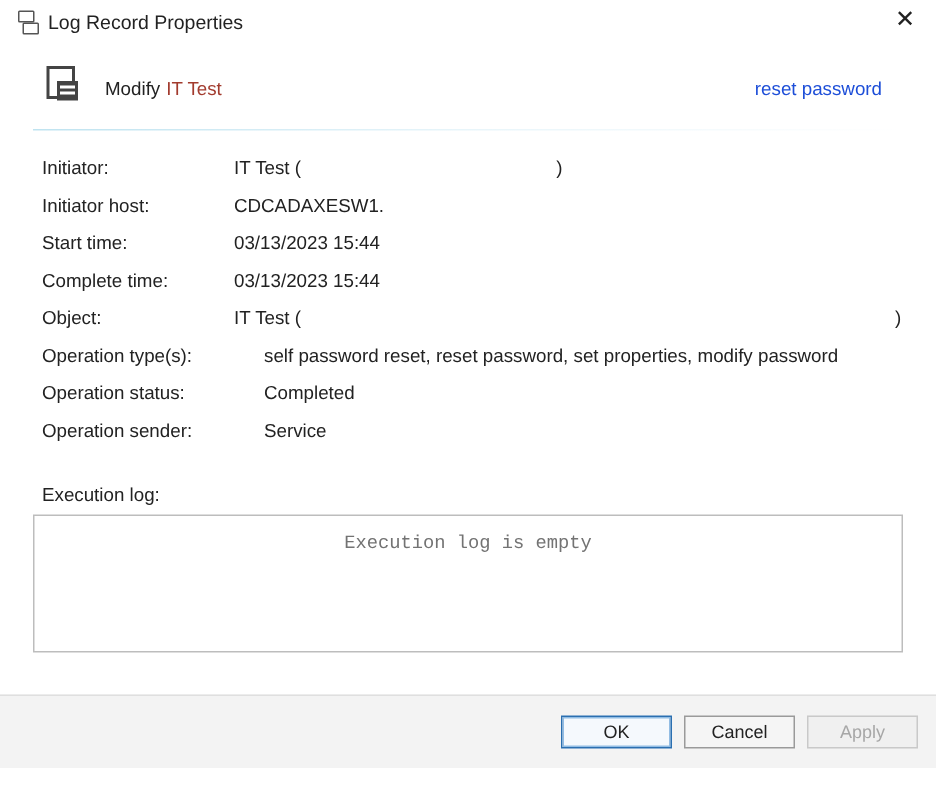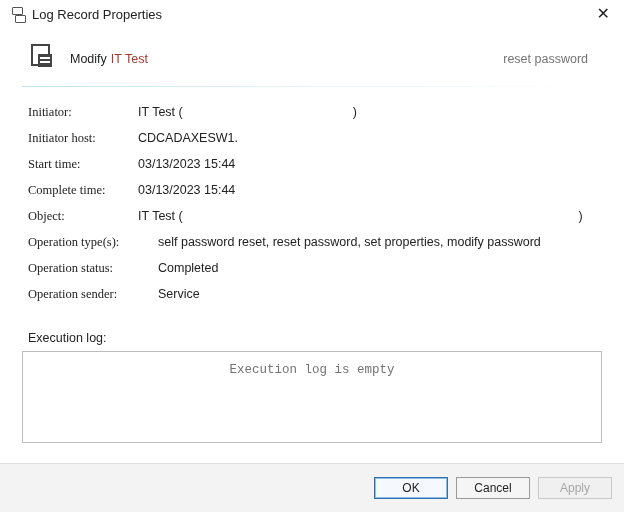--- a/index.html
+++ b/index.html
@@ -85,42 +85,41 @@
     height: 2px; left: 12px;
   }
   .hi-l1 { top: 11px; width: 10px; }
   .hi-l2 { top: 15px; width: 10px; }
 
   .modify-word { color: #222; margin-right: 4px; }
   .modify-target { color: #a23b2e; }
   .header-action {
     margin-left: auto;
     margin-right: 8px;
-    color: #737373;
+    color: #1d4ed8;
   }
 
   .divider {
     height: 1px;
     margin: 0 22px 18px 22px;
     background: linear-gradient(to right, #bfe3f0, #e8f5fa, #ffffff);
   }
 
   .fields {
     padding: 0 28px;
   }
   .field-row {
     display: flex;
     align-items: baseline;
     margin-bottom: 11px;
   }
   .label {
     white-space: nowrap;
-    margin-right: 2px;
+    margin-right: 20px;
     min-width: 108px;
-    font-family: Liberation Serif, serif;
   }
   .wide-label .label { min-width: 128px; }
   .value { flex: 1; white-space: nowrap; }
 
   .sender-row .label { min-width: 128px; }
 
   .exec-label {
     padding: 18px 28px 6px 28px;
   }
   .exec-box {

